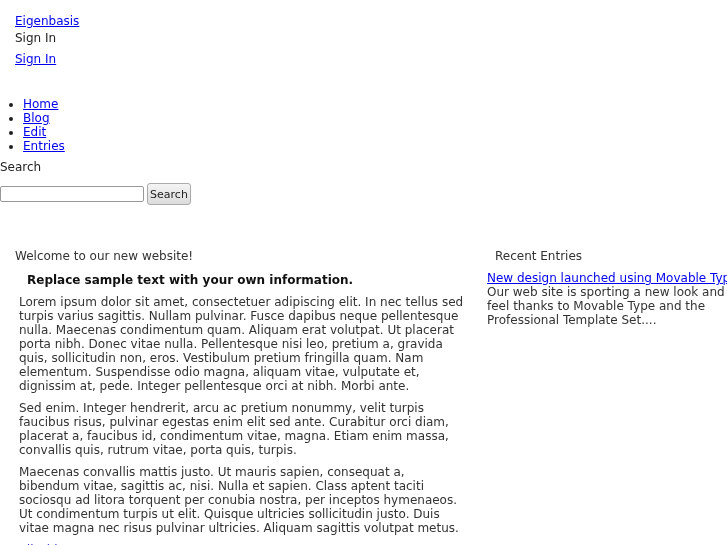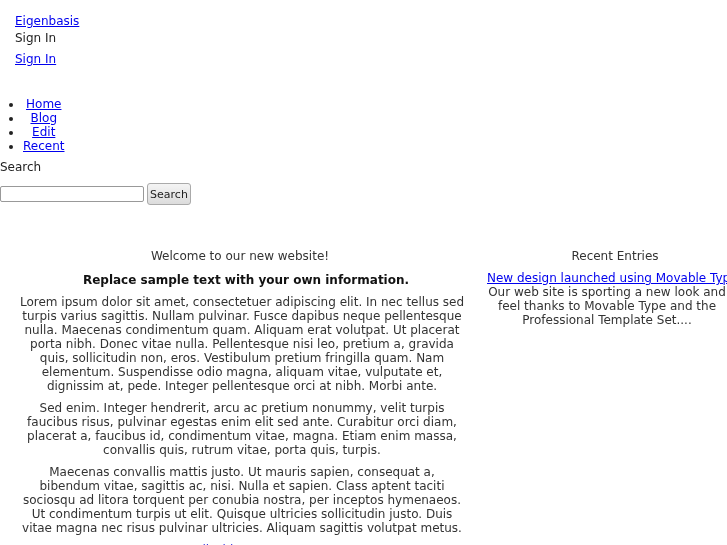--- a/index.html
+++ b/index.html
@@ -1,21 +1,21 @@
 <!DOCTYPE html>
 <html><head>
   <meta charset="utf-8">
   <style>
     html, body { margin: 0; padding: 0; background: #ffffff; }
     body {
       width: 727px; height: 545px; overflow: hidden; position: relative;
       font-family: "DejaVu Sans", sans-serif; font-size: 12px; color: #222;
     }
     a { color: #0000ee; text-decoration: underline; }
-    .abs { position: absolute; text-align: center; }
+    .abs { position: absolute; }
     #site-title { left: 15px; top: 14px; }
     #signin-label { left: 15px; top: 31px; color: #222; }
     #signin-link { left: 15px; top: 52px; }
     #nav { left: 0; top: 97px; margin: 0; padding: 0 0 0 23px; list-style: disc; }
     #nav li { line-height: 14px; height: 14px; }
     #search-label { left: 0; top: 160px; }
     #search-input {
       left: 0; top: 186px; width: 140px; height: 14px; padding: 0 1px;
       border: 1px solid #999; border-radius: 2px; font-size: 11px; box-sizing: content-box;
       background: #fff;
@@ -25,35 +25,35 @@
       font-family: "DejaVu Sans", sans-serif; font-size: 11px; color: #222;
       border: 1px solid #aaa; border-radius: 3px;
       background: linear-gradient(#f4f4f4, #dcdcdc);
     }
     #main { left: 15px; top: 249px; width: 450px; line-height: 14px; color: #333; }
     #main .welcome { margin: 0 0 10px 0; }
     #main h2 { margin: 0 0 8px 12px; font-size: 12px; font-weight: bold; color: #111; line-height: 14px; }
     #main p { margin: 0 0 8px 4px; }
     #edit-link { color: #3333dd; text-decoration: none; }
     #sidebar { left: 487px; top: 249px; width: 240px; line-height: 14px; color: #333; }
-    #sidebar .heading { margin: 0 0 8px 16px; }
+    #sidebar .heading { margin: 0 0 8px 8px; }
     #sidebar .entry-title { display: block; white-space: nowrap; }
   </style>
 </head>
 <body>
 
 <a class="abs" id="site-title" href="#">Eigenbasis</a>
 <div class="abs" id="signin-label">Sign In</div>
 <a class="abs" id="signin-link" href="#">Sign In</a>
 
 <ul class="abs" id="nav">
   <li><a href="#">Home</a></li>
   <li><a href="#">Blog</a></li>
   <li><a href="#">Edit</a></li>
-  <li><a href="#">Recent</a></li>
+  <li><a href="#">Entries</a></li>
 </ul>
 
 <div class="abs" id="search-label">Search</div>
 <input class="abs" id="search-input" type="text" value="" style="">
 <button class="abs" id="search-btn">Search</button>
 
 <div class="abs" id="main">
   <div class="welcome">Welcome to our new website!</div>
   <h2>Replace sample text with your own information.</h2>
   <p>Lorem ipsum dolor sit amet, consectetuer adipiscing elit. In nec tellus sed turpis varius sagittis. Nullam pulvinar. Fusce dapibus neque pellentesque nulla. Maecenas condimentum quam. Aliquam erat volutpat. Ut placerat porta nibh. Donec vitae nulla. Pellentesque nisi leo, pretium a, gravida quis, sollicitudin non, eros. Vestibulum pretium fringilla quam. Nam elementum. Suspendisse odio magna, aliquam vitae, vulputate et, dignissim at, pede. Integer pellentesque orci at nibh. Morbi ante.</p>

